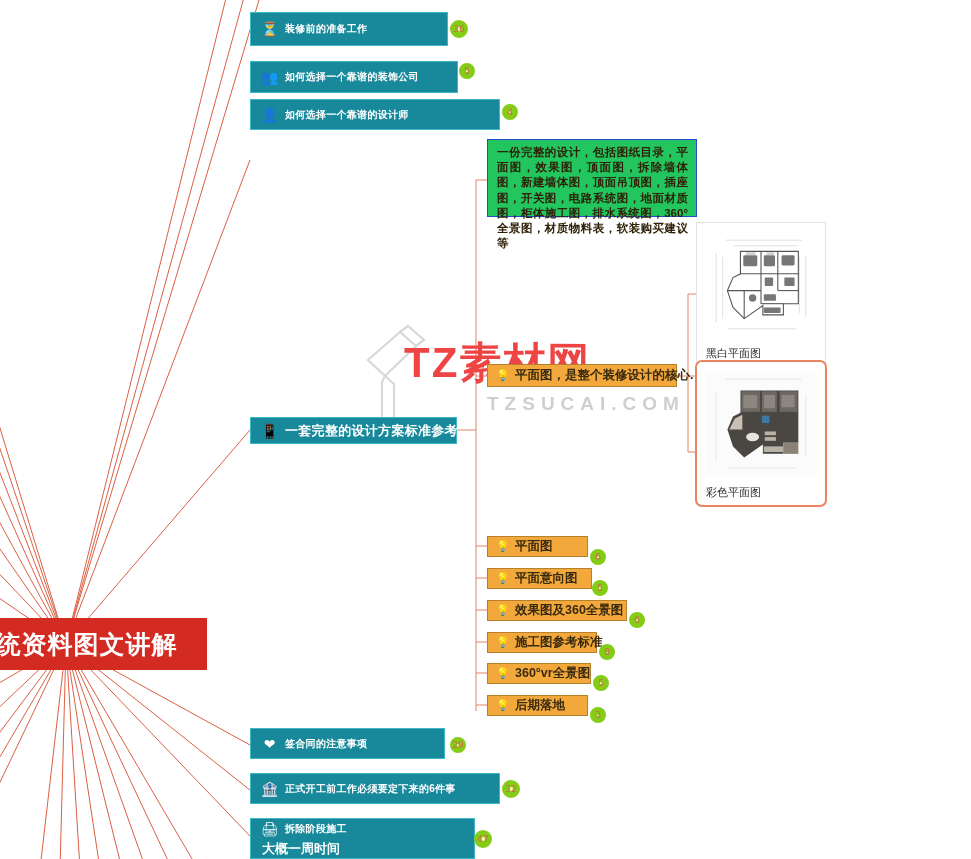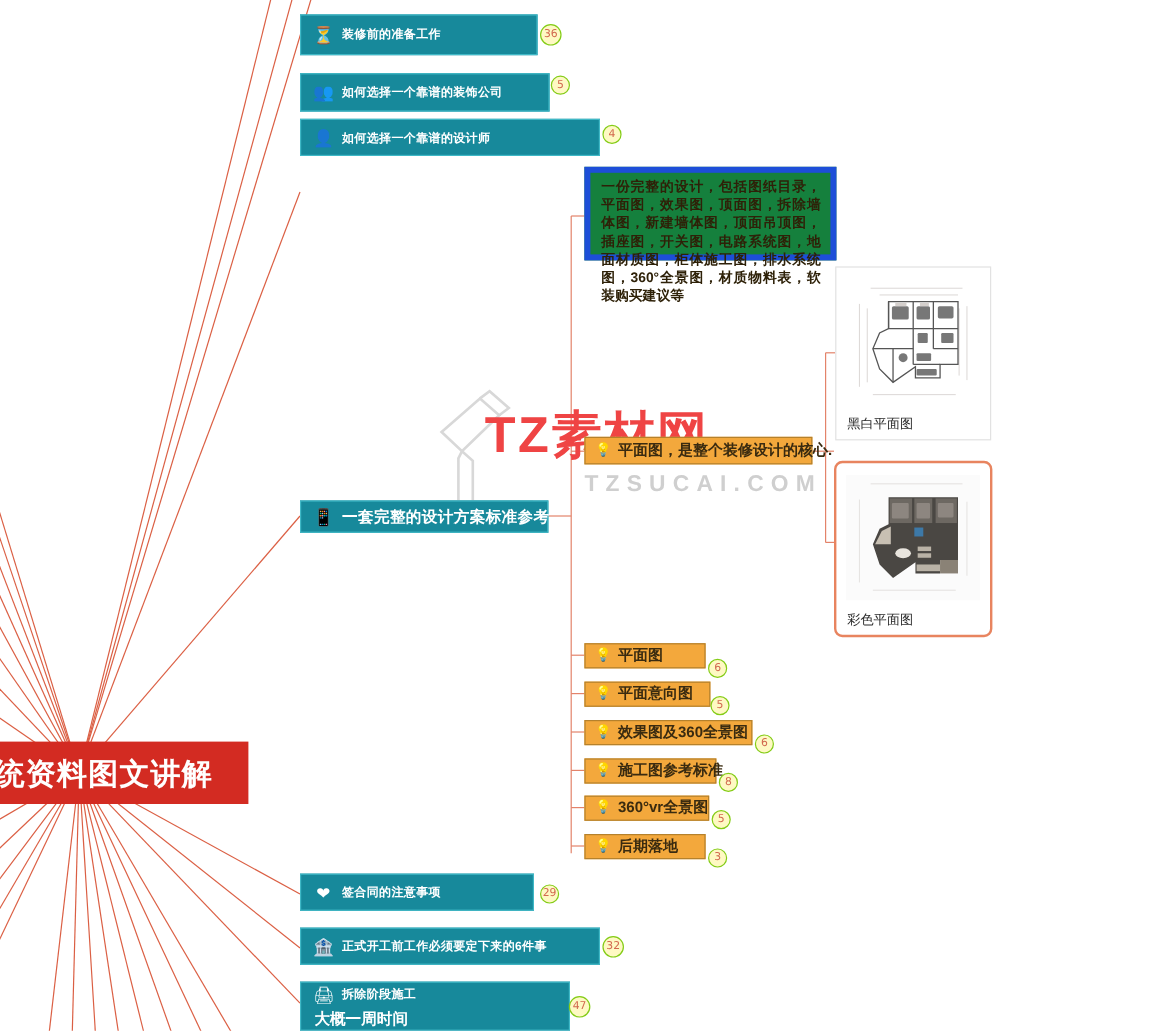--- a/index.html
+++ b/index.html
@@ -79,39 +79,39 @@
     color:#fff3d9;font-size:11px;margin-right:6px;flex:0 0 auto;
     width:13px;text-align:center;line-height:1;
   }
   .or-node .tx{
     color:#3a2b10;font-size:12.5px;font-weight:700;white-space:nowrap;
   }
 
   
   .or-para{
     position:absolute;
-    background:#15803d;
-    border:5px solid #1d4ed8;
+    background:#22c55e;
+    border:1px solid #1d4ed8;
     box-sizing:border-box;
     padding:5px 8px 6px 9px;
     z-index:5;
   }
   .or-para .tx{
     color:#2e2108;
     font-size:11.5px;
     font-weight:700;
     line-height:15.2px;
     display:block;
     text-align:justify;
   }
 
   
   .badge{
     position:absolute;
-    border:1px solid #84cc16;
+    border:7px solid #84cc16;
     border-radius:50%;
     background:#fef9c3;
     color:#d2694f;
     font-size:9px;
     display:flex;align-items:center;justify-content:center;
     width:16px;height:16px;
     box-sizing:border-box;
     z-index:7;
     font-family:"DejaVu Sans",sans-serif;
   }
@@ -322,21 +322,21 @@
         </g>
         <g fill="#d4cfcc">
           <rect x="44" y="21" width="10" height="3"></rect>
           <rect x="66" y="21" width="8" height="3"></rect>
         </g>
       </svg>
     </div>
     <span class="cap">黑白平面图</span>
   </div>
 
-  <div class="img-card sel" style="left:695px;top:384px;width:132px;height:147px;padding-left:29px;">
+  <div class="img-card sel" style="left:695px;top:360px;width:132px;height:147px;padding-left:29px;">
     <div class="thumb">
       <svg viewBox="0 0 120 112" style="width:100%;height:100%;">
         <rect x="0" y="0" width="120" height="112" fill="#fbfbfb"></rect>
         <g stroke="#cfc9c5" stroke-width="0.45" fill="none">
           <line x1="22" y1="8" x2="104" y2="8"></line>
           <line x1="12" y1="22" x2="12" y2="96"></line>
           <line x1="108" y1="24" x2="108" y2="90"></line>
           <line x1="24" y1="103" x2="98" y2="103"></line>
         </g>
         <path d="M38 20 H100 V76 H84 V88 H62 V78 L42 92 L30 80 L24 62 L30 48 L38 44 Z" fill="#4a4743"></path>

